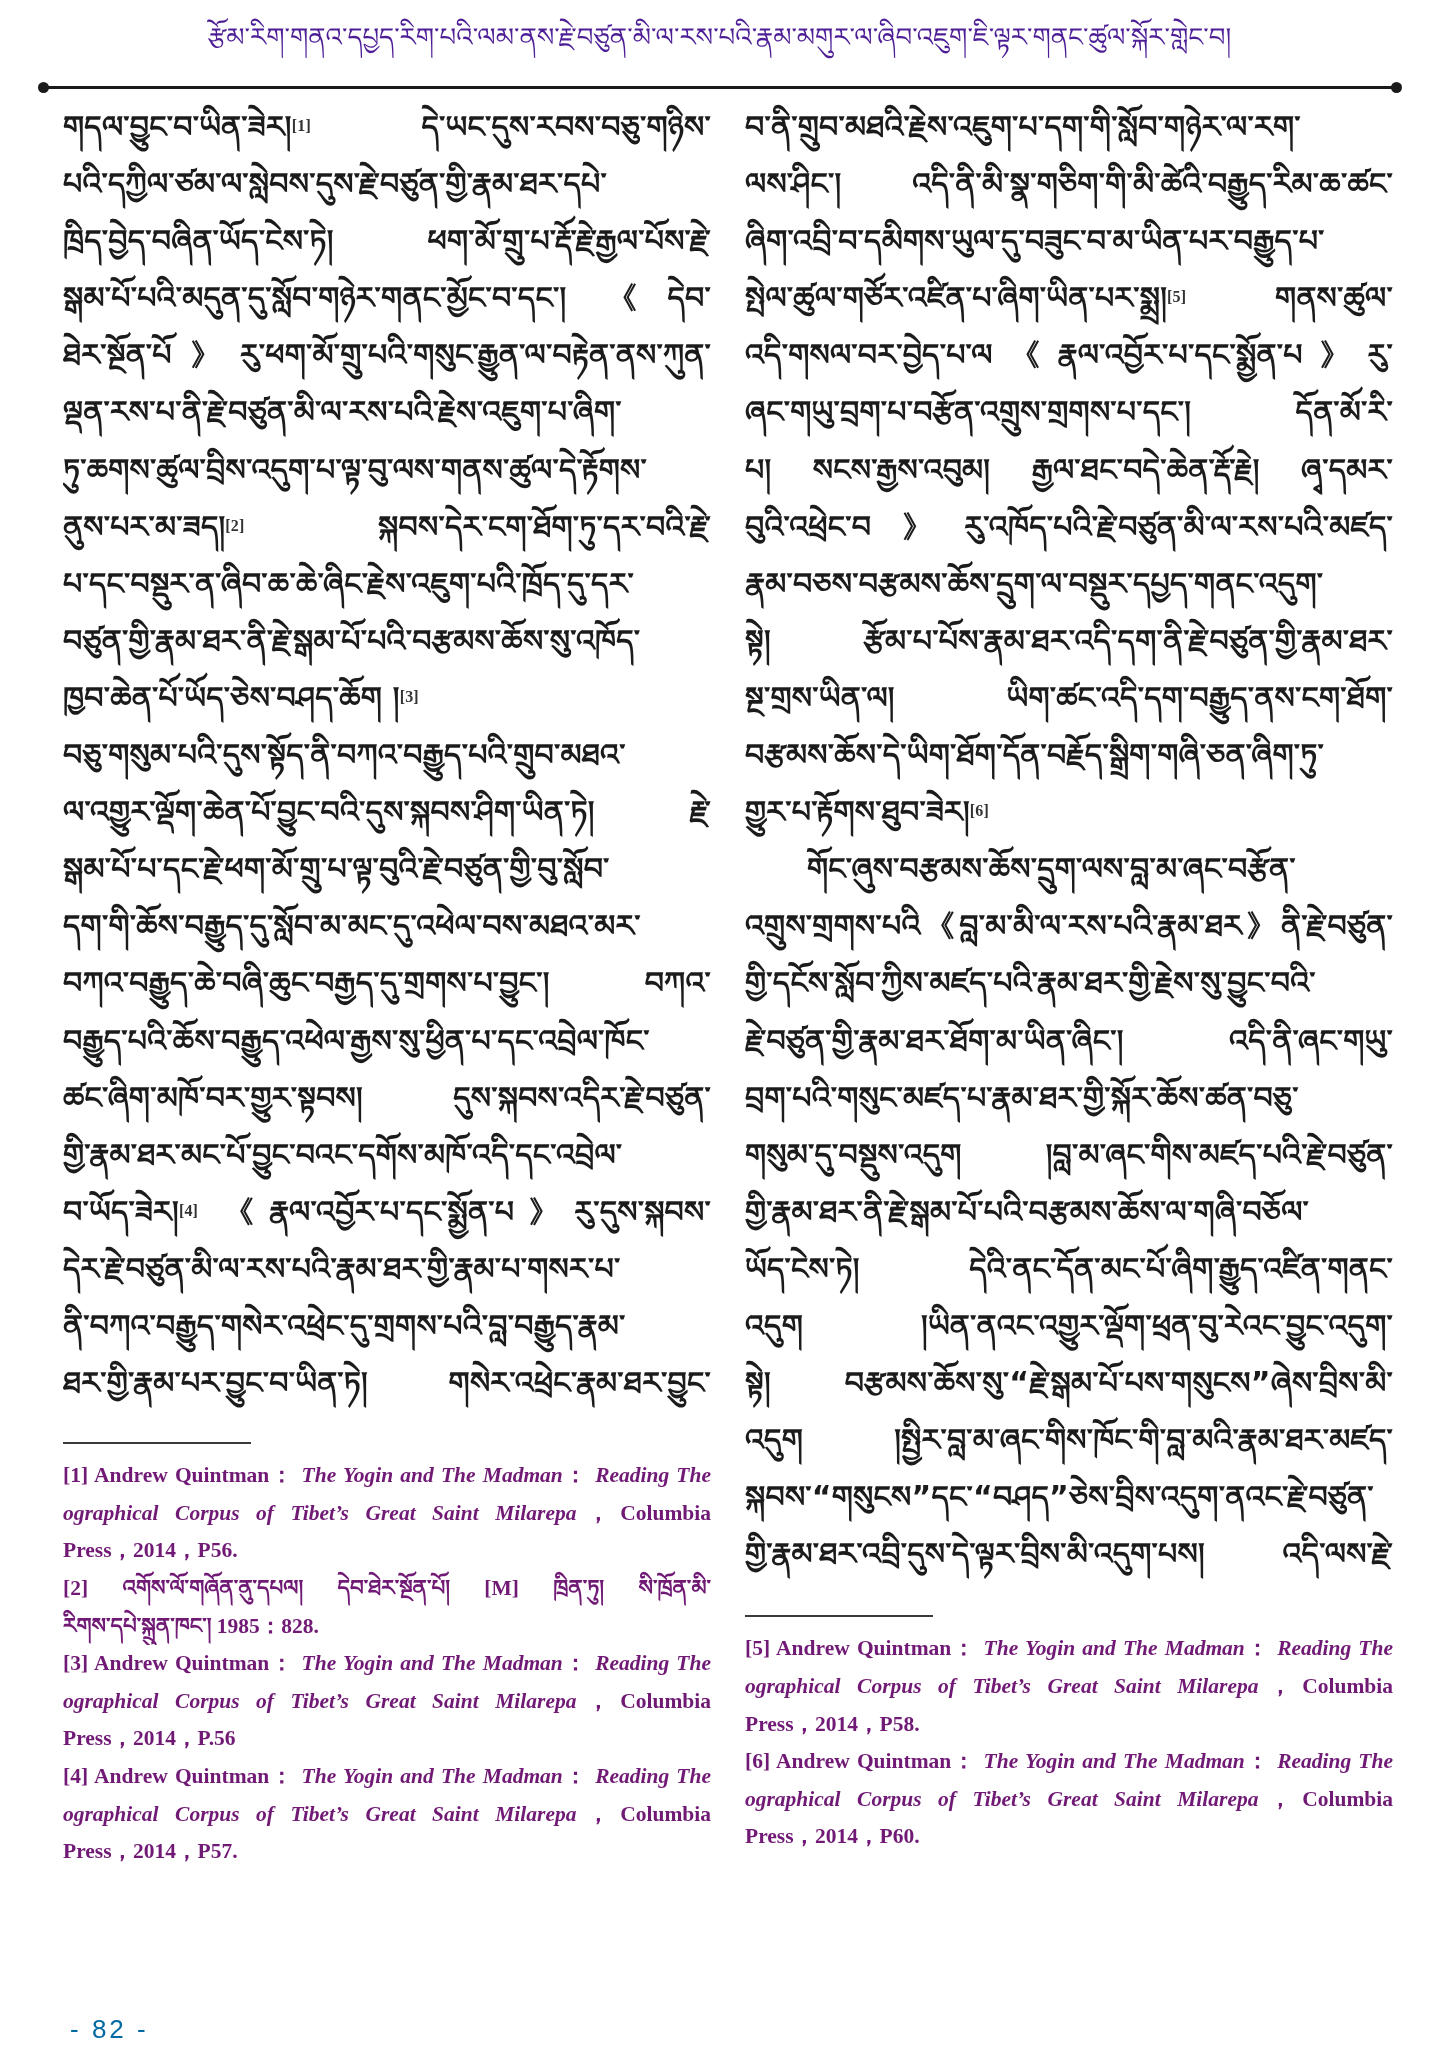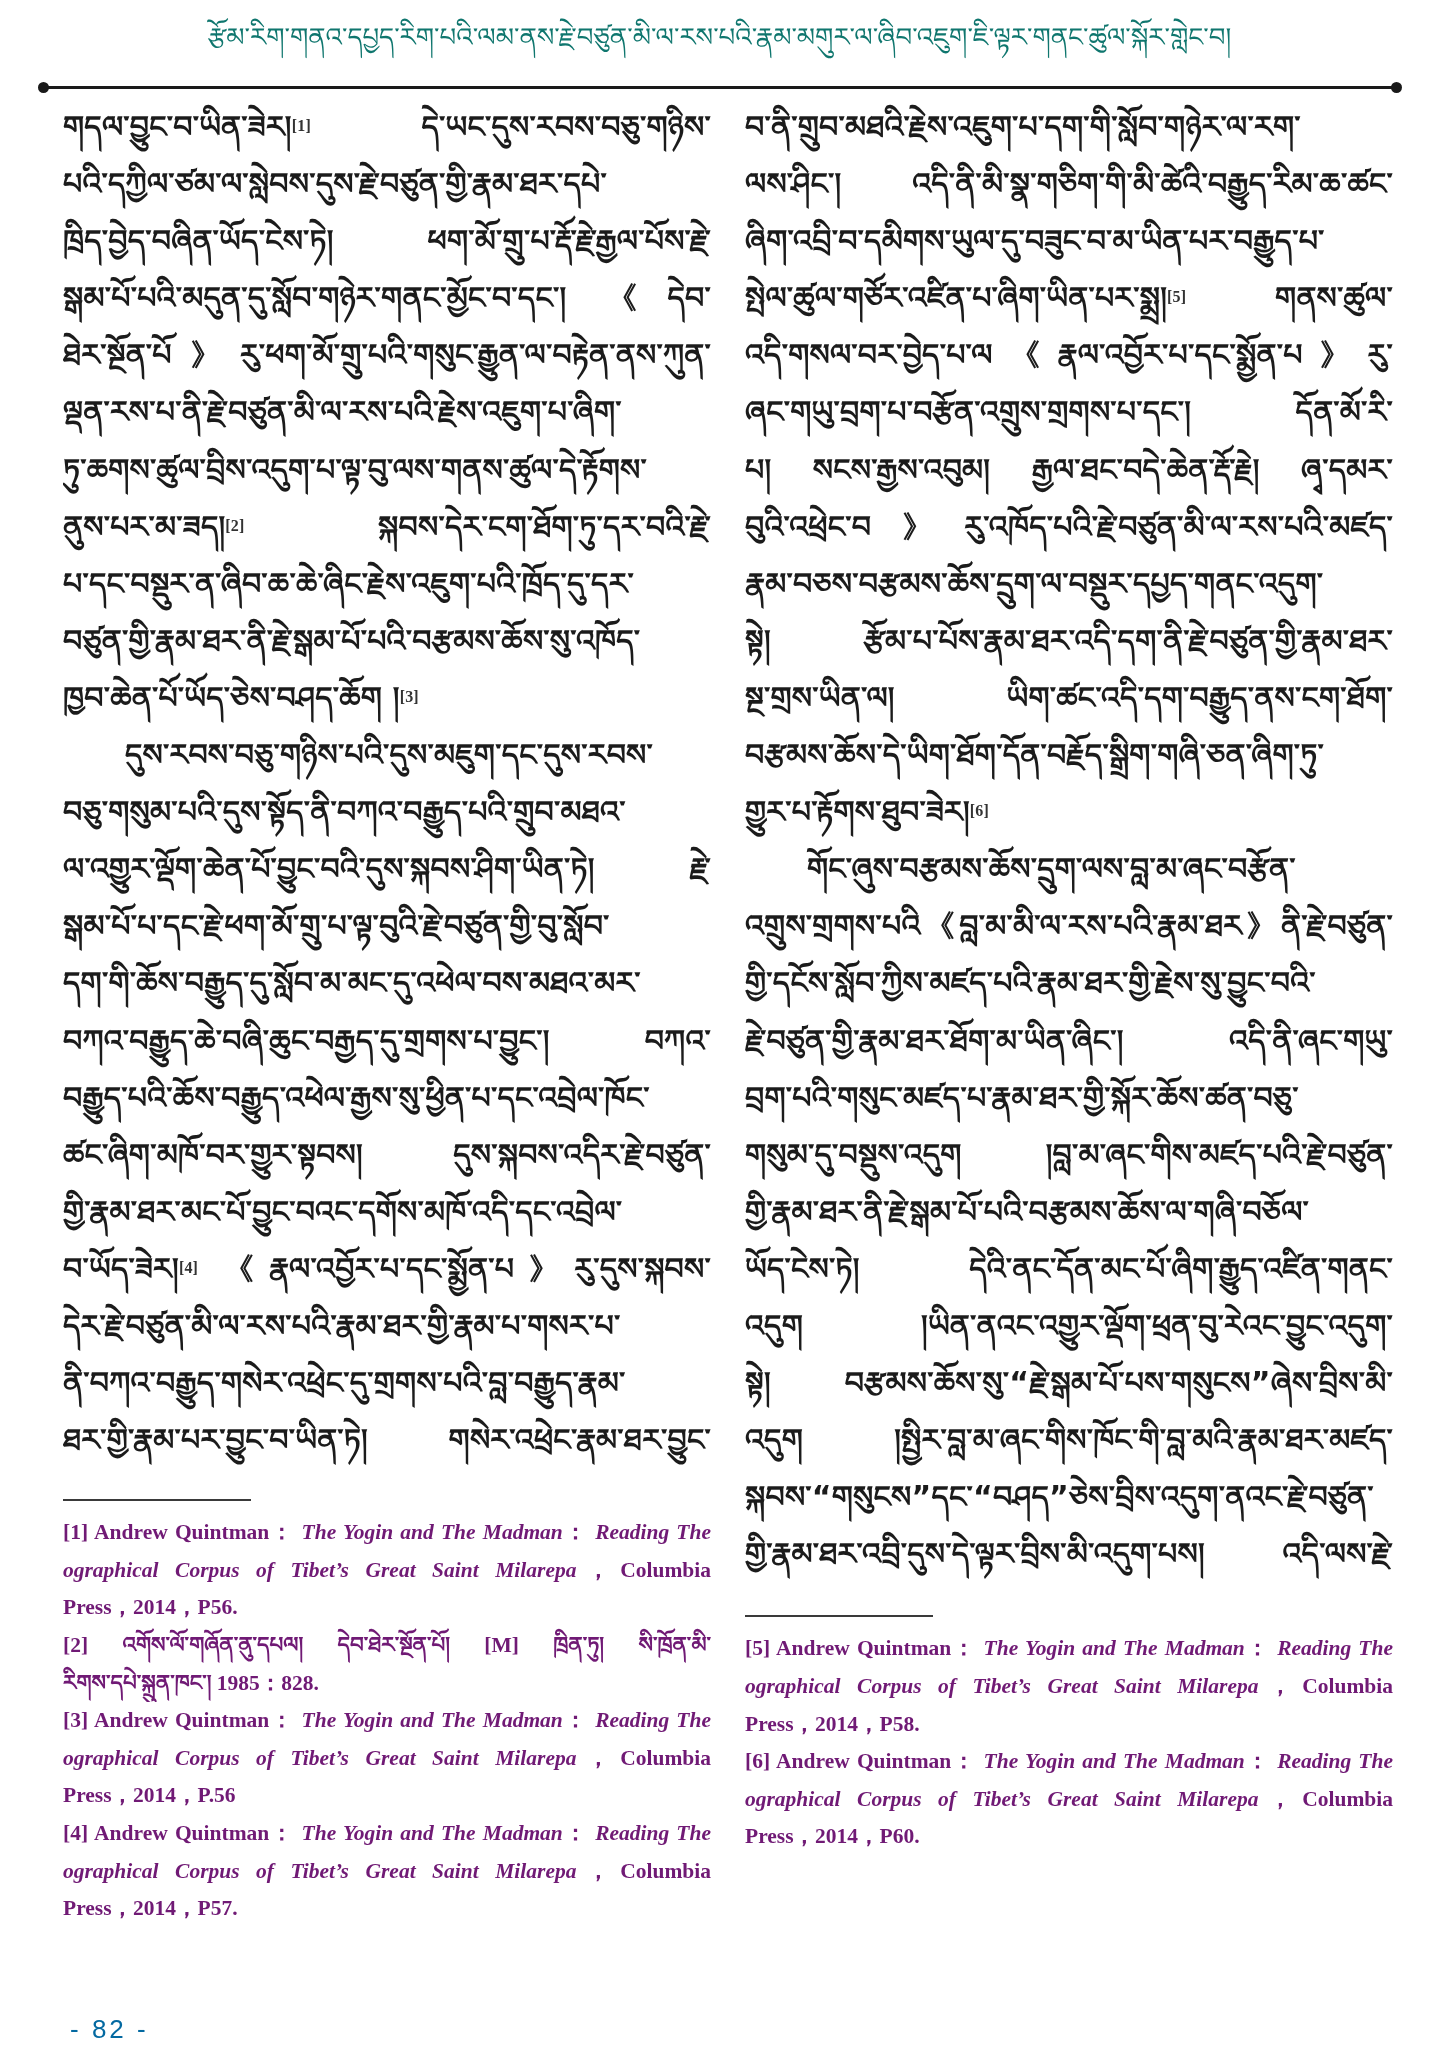--- a/index.html
+++ b/index.html
@@ -5,21 +5,21 @@
   html,body{margin:0;padding:0;}
   body{
     width:1439px;height:2069px;position:relative;
     background:#ffffff;color:#1b1b1b;
     font-family:"DejaVu Sans",sans-serif;
     overflow:hidden;
   }
   .header-title{
     position:absolute;top:12px;left:0;right:0;
     text-align:center;font-size:26px;line-height:50px;
-    color:#0f766e;white-space:nowrap;
+    color:#4c1d95;white-space:nowrap;
   }
   .header-rule{
     position:absolute;top:86px;left:41px;width:1358px;height:3px;
     background:#1a1a1a;
   }
   .header-rule .dot{
     position:absolute;width:11px;height:11px;border-radius:50%;
     background:#1a1a1a;top:-4px;
   }
   .header-rule .dot.l{left:-3px;}
@@ -76,21 +76,20 @@
         <div class="bline">པའི་དཀྱིལ་ཙམ་ལ་སླེབས་དུས་རྗེ་བཙུན་གྱི་རྣམ་ཐར་དཔེ་</div>
         <div class="bline">ཁྲིད་བྱེད་བཞིན་ཡོད་ངེས་ཏེ། ཕག་མོ་གྲུ་པ་རྡོ་རྗེ་རྒྱལ་པོས་རྗེ་</div>
         <div class="bline">སྒམ་པོ་པའི་མདུན་དུ་སློབ་གཉེར་གནང་མྱོང་བ་དང་། 《དེབ་</div>
         <div class="bline">ཐེར་སྔོན་པོ》རུ་ཕག་མོ་གྲུ་པའི་གསུང་རྒྱུན་ལ་བརྟེན་ནས་ཀུན་</div>
         <div class="bline">ལྡན་རས་པ་ནི་རྗེ་བཙུན་མི་ལ་རས་པའི་རྗེས་འཇུག་པ་ཞིག་</div>
         <div class="bline">ཏུ་ཆགས་ཚུལ་བྲིས་འདུག་པ་ལྟ་བུ་ལས་གནས་ཚུལ་དེ་རྟོགས་</div>
         <div class="bline">ནུས་པར་མ་ཟད།<sup>[2]</sup> སྐབས་དེར་ངག་ཐོག་ཏུ་དར་བའི་རྗེ་</div>
         <div class="bline">པ་དང་བསྡུར་ན་ཞིབ་ཆ་ཆེ་ཞིང་རྗེས་འཇུག་པའི་ཁྲོད་དུ་དར་</div>
         <div class="bline">བཙུན་གྱི་རྣམ་ཐར་ནི་རྗེ་སྒམ་པོ་པའི་བརྩམས་ཆོས་སུ་འཁོད་</div>
         <div class="bline end">ཁྱབ་ཆེན་པོ་ཡོད་ཅེས་བཤད་ཆོག །<sup>[3]</sup></div>
-        <div class="bline indent">དུས་རབས་བཅུ་གཉིས་པའི་དུས་མཇུག་དང་དུས་རབས་</div>
         <div class="bline">བཅུ་གསུམ་པའི་དུས་སྟོད་ནི་བཀའ་བརྒྱུད་པའི་གྲུབ་མཐའ་</div>
         <div class="bline">ལ་འགྱུར་ལྡོག་ཆེན་པོ་བྱུང་བའི་དུས་སྐབས་ཤིག་ཡིན་ཏེ། རྗེ་</div>
         <div class="bline">སྒམ་པོ་པ་དང་རྗེ་ཕག་མོ་གྲུ་པ་ལྟ་བུའི་རྗེ་བཙུན་གྱི་བུ་སློབ་</div>
         <div class="bline">དག་གི་ཆོས་བརྒྱུད་དུ་སློབ་མ་མང་དུ་འཕེལ་བས་མཐའ་མར་</div>
         <div class="bline">བཀའ་བརྒྱུད་ཆེ་བཞི་ཆུང་བརྒྱད་དུ་གྲགས་པ་བྱུང་། བཀའ་</div>
         <div class="bline">བརྒྱུད་པའི་ཆོས་བརྒྱུད་འཕེལ་རྒྱས་སུ་ཕྱིན་པ་དང་འབྲེལ་ཁོང་</div>
         <div class="bline">ཚང་ཞིག་མཁོ་བར་གྱུར་སྟབས། དུས་སྐབས་འདིར་རྗེ་བཙུན་</div>
         <div class="bline">གྱི་རྣམ་ཐར་མང་པོ་བྱུང་བའང་དགོས་མཁོ་འདི་དང་འབྲེལ་</div>
         <div class="bline">བ་ཡོད་ཟེར།<sup>[4]</sup> 《རྣལ་འབྱོར་པ་དང་སྨྱོན་པ》རུ་དུས་སྐབས་</div>
         <div class="bline">དེར་རྗེ་བཙུན་མི་ལ་རས་པའི་རྣམ་ཐར་གྱི་རྣམ་པ་གསར་པ་</div>

